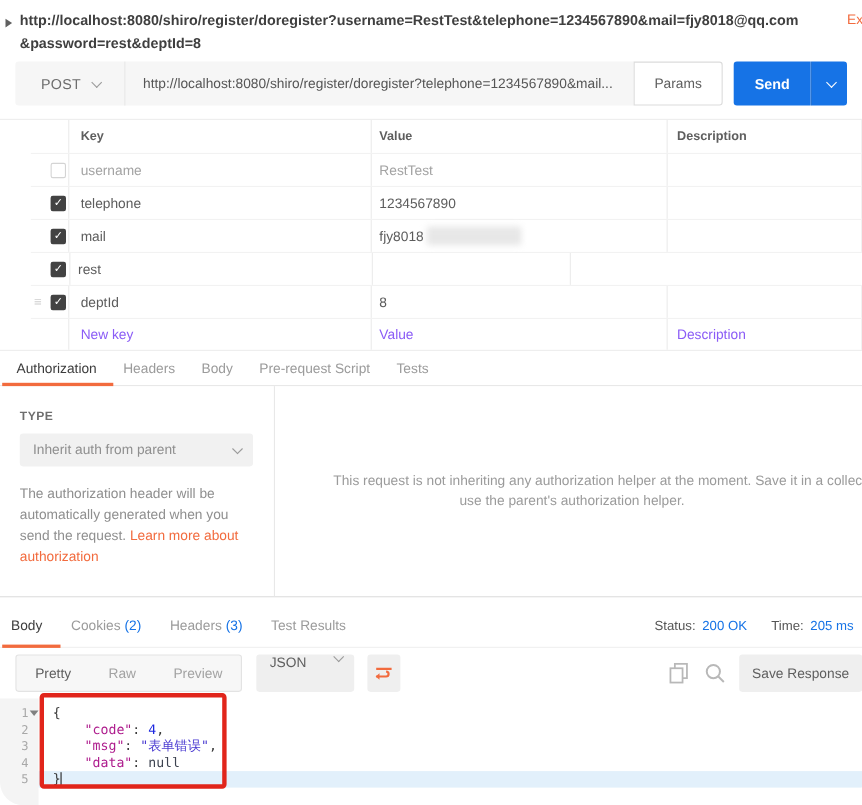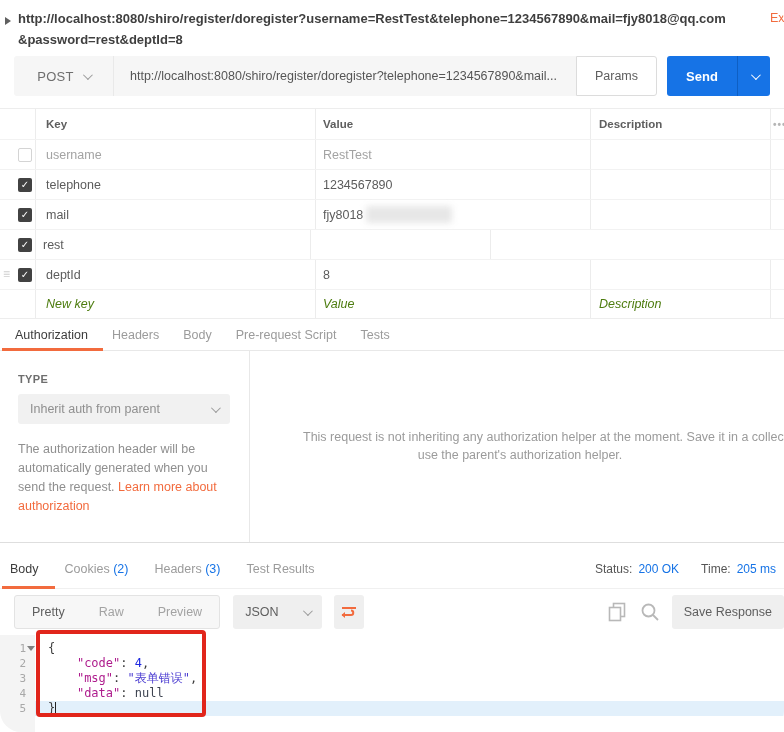--- a/index.html
+++ b/index.html
@@ -24,32 +24,32 @@
     display:flex; align-items:center; justify-content:center; color:#5e5e5e; font-size:12.5px; cursor:pointer; }
   .send-group { display:flex; margin-left:10px;text-align:center; }
   .send-main { width:70px; background:#1673e6; color:#fff; border-radius:3px 0 0 3px; font-weight:bold;
     font-size:13px; display:flex; align-items:center; justify-content:center; cursor:pointer; }
   .send-caret { width:33px; background:#1673e6; border-left:1px solid #0e5fc4; border-radius:0 3px 3px 0;
     display:flex; align-items:center; justify-content:center; cursor:pointer; }
   .chev { display:inline-block; width:7px; height:7px; border-right:1.5px solid #9b9b9b;
     border-bottom:1.5px solid #9b9b9b; transform:rotate(45deg) translateY(-2px); }
   .chev.white { border-color:#fff; }
   
-  .params-table { margin-top:12px; border-top:1px solid #ededed; border-bottom:1px solid #ededed; }
+  .params-table { margin-top:12px; border-top:1px solid #ededed; border-bottom:1px solid #ededed;padding-left:28px; }
   .p-row { display:flex; height:30px; align-items:stretch; font-size:12.5px; }
   .p-row + .p-row { border-top:1px solid #f2f2f2; }
   .p-head { font-size:11.5px; font-weight:bold; color:#5e5e5e; }
   .c-check { width:35px; position:relative; display:flex; align-items:center; }
   .c-key { width:280px; border-left:1px solid #ececec; display:flex; align-items:center; padding-left:10px; }
   .c-val { width:275px; border-left:1px solid #ececec; display:flex; align-items:center; padding-left:7px; }
   .c-desc { width:180px; border-left:1px solid #ececec; display:flex; align-items:center; padding-left:8px; }
   .c-menu { flex:1; border-left:1px solid #ececec; display:flex; align-items:center; position:relative; }
   .row-on { color:#5c5c5c; }
   .row-off { color:#a3a3a3; }
-  .row-new { color:#4d7c0f;font-style:italic; }
+  .row-new { color:#8b5cf6; }
   .cb { width:14px; height:14px; border-radius:2px; margin-left:18px; flex:none;
     font-size:10px; line-height:14px; text-align:center; cursor:pointer; }
   .cb.on { background:#424242; color:#fff; }
   .cb.off { background:#fff; border:1px solid #d4d4d4; }
   .drag-handle { position:absolute; left:3px; top:8px; color:#cfcfcf; font-size:12px; line-height:12px; cursor:grab; }
   .redact-blur { width:86px; height:17px; background:#e7e7e7; filter:blur(3px); margin-left:3px; border-radius:2px; }
   .dots-menu { position:absolute; left:2px; color:#b5b5b5; font-size:10px; letter-spacing:1px; white-space:nowrap; cursor:pointer; }
   
   .req-tabs { height:32px; display:flex; align-items:center; padding-left:15px; gap:24px;
     border-bottom:1px solid #e8e8e8; position:relative; font-size:12.5px; }
@@ -76,21 +76,21 @@
   .resp-meta { margin-left:auto; display:flex; align-items:center; gap:6px; font-size:12px; padding-right:2px; white-space:nowrap; }
   .meta-label { color:#555; }
   .meta-value { color:#1673e6; }
   .meta-gap { width:10px; }
   
   .resp-toolbar { height:46px; display:flex; align-items:center; padding-left:14px; }
   .view-group { display:flex; height:34px; border:1px solid #e3e3e3; background:#f7f7f7; border-radius:3px; overflow:hidden; }
   .seg { padding:0 17px; line-height:32px; font-size:12.5px; color:#a3a3a3; cursor:pointer; }
   .seg.active { color:#5e5e5e; }
   .lang-select { margin-left:13px; height:34px; background:#efefef; border-radius:3px; display:flex;
-    align-items:center; padding:0 12px; gap:25px; color:#5e5e5e; font-size:12.5px; cursor:pointer; }
+    align-items:flex-start; padding:0 12px; gap:25px; color:#5e5e5e; font-size:12.5px; cursor:pointer; }
   .wrap-btn { margin-left:12px; width:30px; height:34px; background:#efefef; border-radius:3px;
     display:flex; align-items:center; justify-content:center; cursor:pointer; }
   .tool-right { margin-left:auto; display:flex; align-items:center; }
   .icon-btn { width:22px; height:22px; margin-right:11px; cursor:pointer; display:flex; align-items:center; justify-content:center; }
   .save-resp-btn { height:34px; background:#efefef; border-radius:3px; padding:0 12px; font-size:12.5px;
     color:#5e5e5e; display:flex; align-items:center; white-space:nowrap; cursor:pointer; }
   
   .code-wrap { position:relative; height:97px; font-family:"DejaVu Sans Mono", "DejaVu Sans", monospace; font-size:12px; }
   .gutter { position:absolute; left:0; top:0; bottom:0; width:35px; background:#f4f4f4; padding-top:6px; }
   .gnum { height:15px; line-height:15px; text-align:right; padding-right:9px; color:#a8a8a8; font-size:11px; position:relative; }

